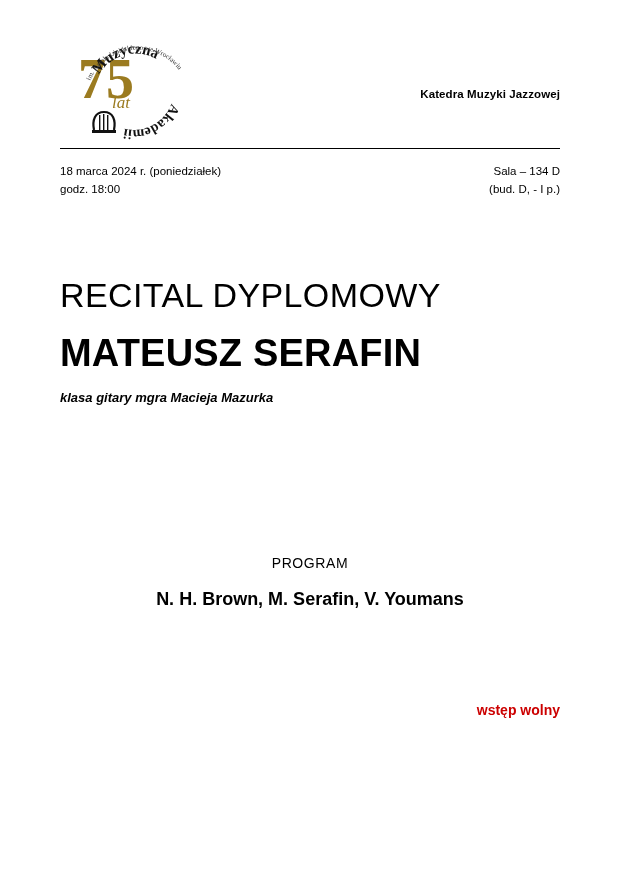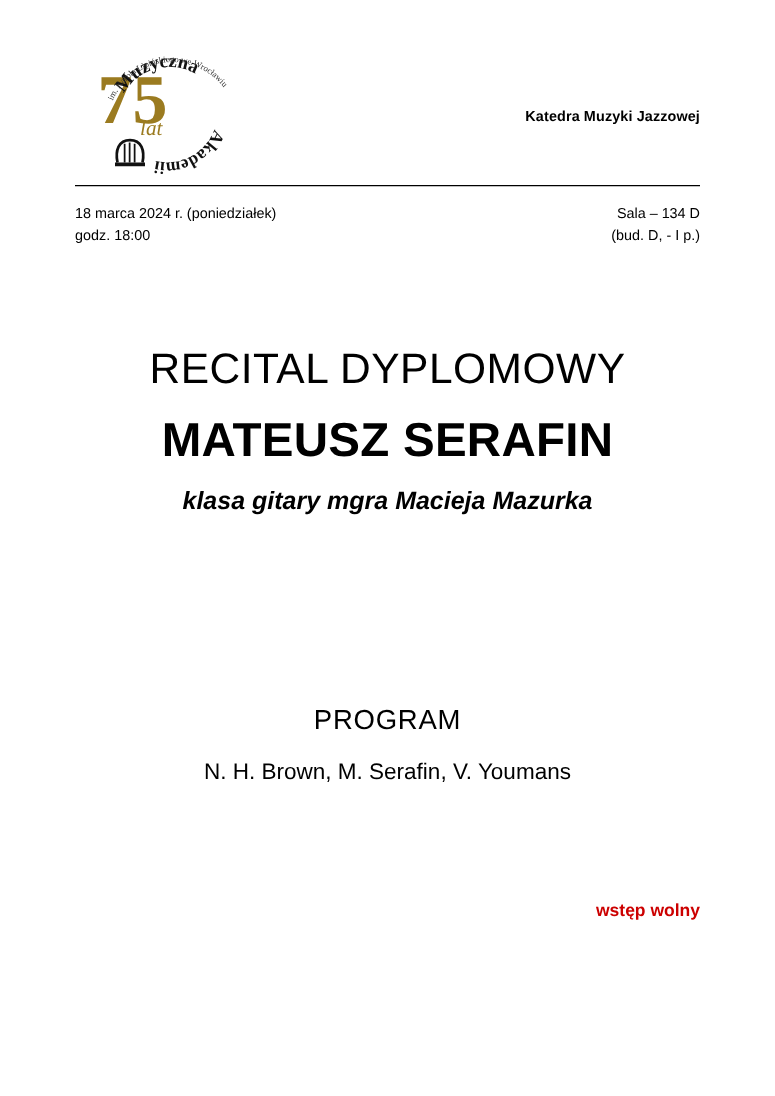--- a/index.html
+++ b/index.html
@@ -63,56 +63,56 @@
     margin-top: 14px;
     font-size: 11.5px;
     line-height: 1.55;
   }
   .meta-left { text-align: left; }
   .meta-right { text-align: right; }
 
   
   .titles {
     margin-top: 78px;
-    text-align: center;
+    text-align: left;
   }
   .title-main {
     font-size: 34px;
     font-weight: normal;
     letter-spacing: 0.4px;
     line-height: 1.1;
   }
   .title-name {
     font-size: 38px;
     font-weight: bold;
     letter-spacing: 0.2px;
     line-height: 1.15;
     margin-top: 18px;
   }
   .title-class {
-    font-size: 20px;
+    font-size: 13px;
     font-weight: bold;
     font-style: italic;
     margin-top: 14px;
   }
 
   
   .program {
     margin-top: 150px;
     text-align: center;
   }
   .program-heading {
-    font-size: 22px;
+    font-size: 14px;
     font-weight: normal;
     letter-spacing: 0.6px;
   }
   .program-composers {
     margin-top: 18px;
     font-size: 18px;
-    font-weight: normal;
+    font-weight: bold;
   }
 
   
   .free-entry {
     margin-top: 92px;
     text-align: right;
     font-size: 14px;
     font-weight: bold;
     color: #cc0000;
   }

